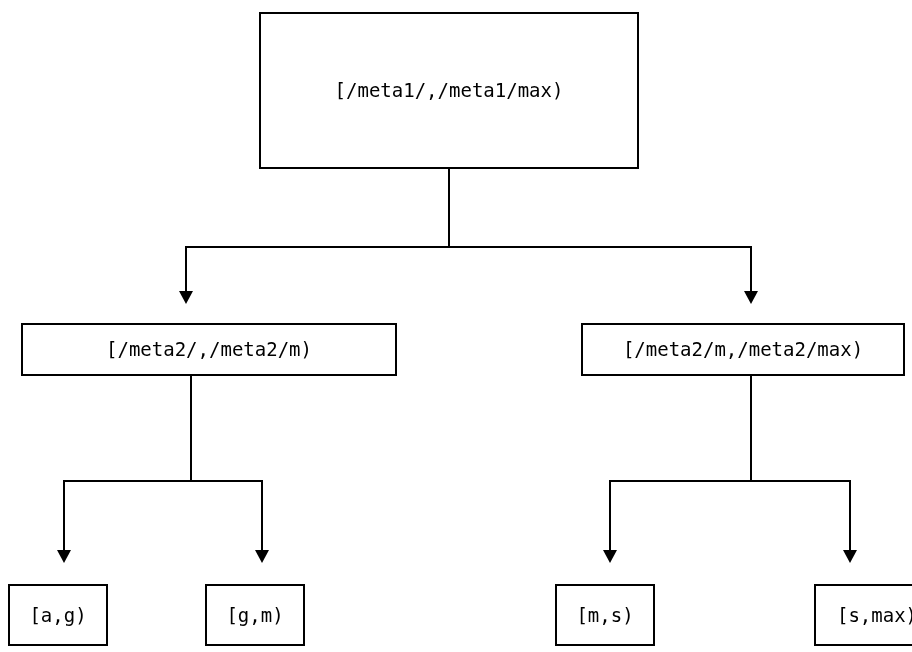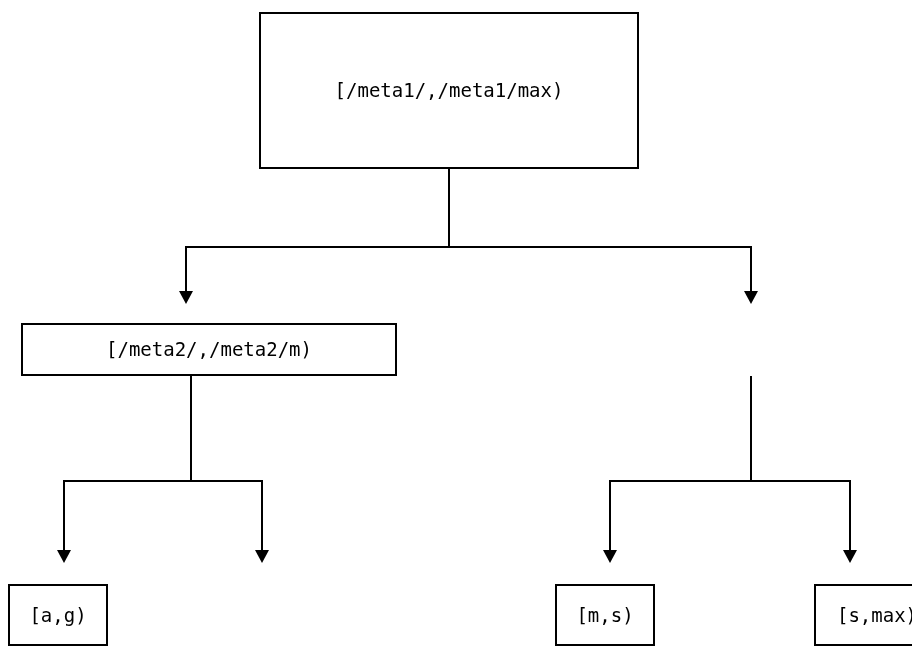--- a/index.html
+++ b/index.html
@@ -72,38 +72,44 @@
   <div class="vline" style="left:448px; top:169px; height:78px;"></div>
   <div class="hline" style="left:185px; top:246px; width:567px;"></div>
   <div class="vline" style="left:185px; top:246px; height:47px;"></div>
   <div class="arrowhead" style="left:179px; top:291px;"></div>
   <div class="vline" style="left:750px; top:246px; height:47px;"></div>
   <div class="arrowhead" style="left:744px; top:291px;"></div>
 
   <div class="node node-mid-l">
     <span class="node-label">[/meta2/,/meta2/m)</span>
   </div>
+  <div class="node node-mid-r">
+    <span class="node-label">[/meta2/m,/meta2/max)</span>
+  </div>
 
   <div class="vline" style="left:190px; top:376px; height:105px;"></div>
   <div class="hline" style="left:63px; top:480px; width:200px;"></div>
   <div class="vline" style="left:63px; top:480px; height:72px;"></div>
   <div class="arrowhead" style="left:57px; top:550px;"></div>
   <div class="vline" style="left:261px; top:480px; height:72px;"></div>
   <div class="arrowhead" style="left:255px; top:550px;"></div>
 
   <div class="vline" style="left:750px; top:376px; height:105px;"></div>
   <div class="hline" style="left:609px; top:480px; width:242px;"></div>
   <div class="vline" style="left:609px; top:480px; height:72px;"></div>
   <div class="arrowhead" style="left:603px; top:550px;"></div>
   <div class="vline" style="left:849px; top:480px; height:72px;"></div>
   <div class="arrowhead" style="left:843px; top:550px;"></div>
 
   <div class="node node-leaf node-leaf-1">
     <span class="node-label">[a,g)</span>
   </div>
+  <div class="node node-leaf node-leaf-2">
+    <span class="node-label">[g,m)</span>
+  </div>
   <div class="node node-leaf node-leaf-3">
     <span class="node-label">[m,s)</span>
   </div>
   <div class="node node-leaf node-leaf-4">
     <span class="node-label">[s,max)</span>
   </div>
 
 </div>
 
 </body></html>

